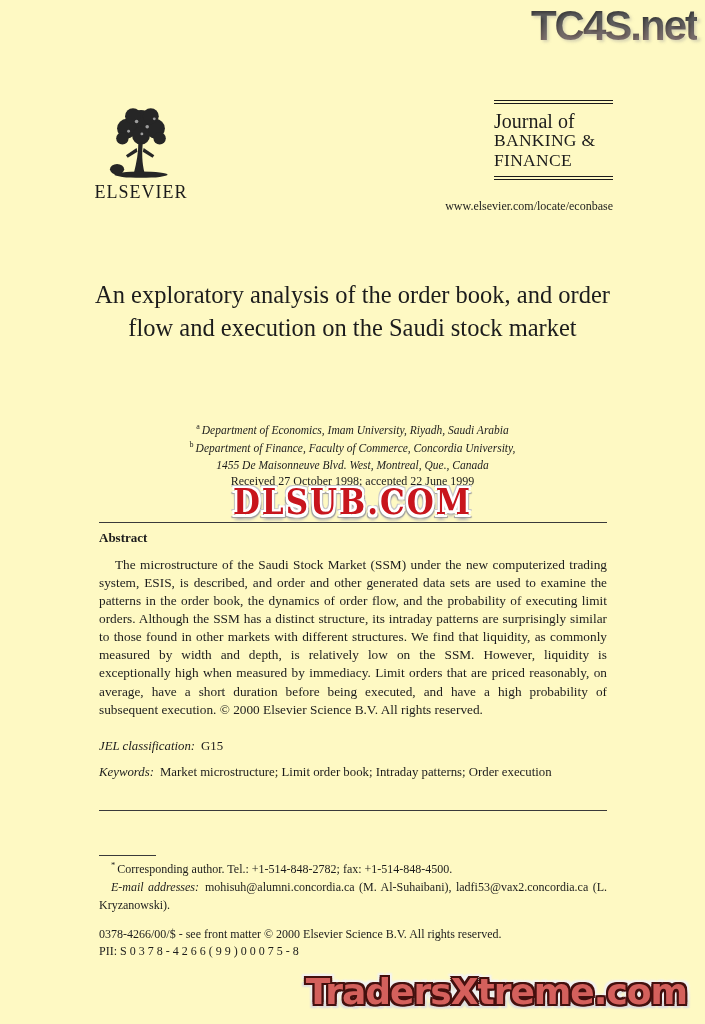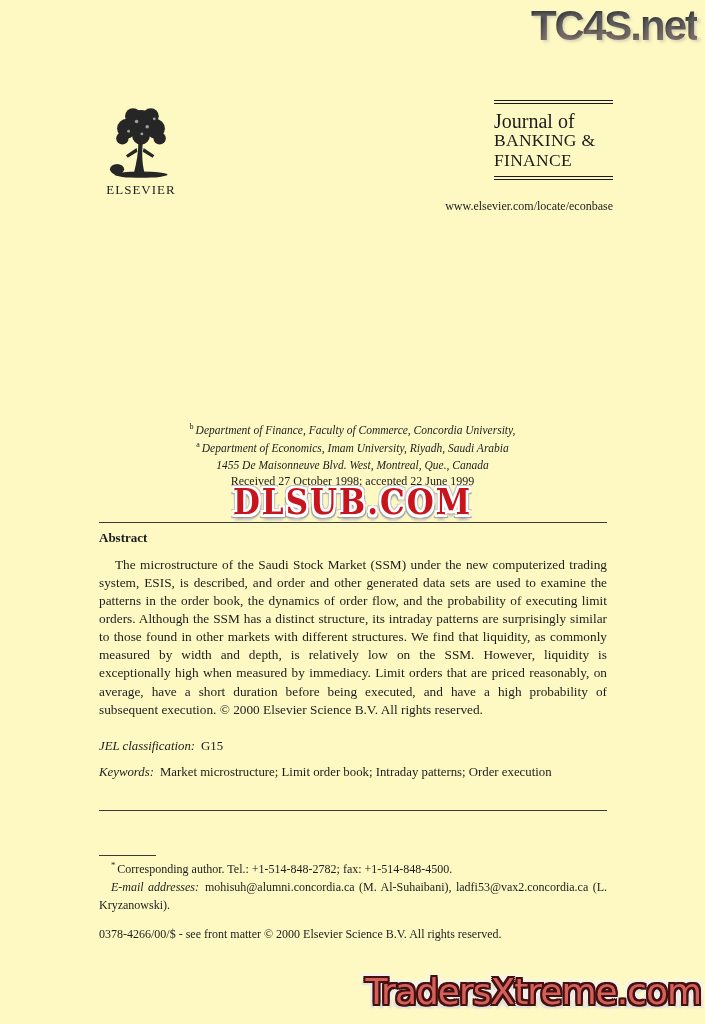--- a/index.html
+++ b/index.html
@@ -32,35 +32,35 @@
     white-space:nowrap;
     z-index:5;
     text-shadow:
       -2px -2px 0 #fff, 2px -2px 0 #fff, -2px 2px 0 #fff, 2px 2px 0 #fff,
       -2px 0 0 #fff, 2px 0 0 #fff, 0 -2px 0 #fff, 0 2px 0 #fff,
       -3px -3px 0 #c9c9c9, 3px -3px 0 #c9c9c9,
       -3px 3px 1px #9a9a9a, 3px 3px 1px #9a9a9a,
       0 5px 3px #b5b5b5;
   }
   .wm-bottom{
-    position:absolute;top:971px;right:4px;
+    position:absolute;top:971px;right:18px;
     font-family:"DejaVu Sans", sans-serif;
-    font-weight:normal;font-size:36px;letter-spacing:-1px;
+    font-weight:bold;font-size:36px;letter-spacing:-1px;
     color:#d4605c;
     white-space:nowrap;
     z-index:5;
     text-shadow:
       -2px -2px 0 #44100e, 2px -2px 0 #44100e, -2px 2px 0 #44100e, 2px 2px 0 #44100e,
       -2px 0 0 #44100e, 2px 0 0 #44100e, 0 -2px 0 #44100e, 0 2px 0 #44100e,
       -4px -4px 2px #f2f2f2, 4px -4px 2px #f2f2f2, -4px 4px 2px #dedede, 4px 4px 2px #dedede;
   }
   
   .elsevier{position:absolute;left:93px;top:102px;width:96px;text-align:center;}
   .elsevier svg{display:block;margin:0 auto;}
-  .elsevier-name{font-size:13px;letter-spacing:1px;margin-top:2px;}
+  .elsevier-name{font-size:18px;letter-spacing:1px;margin-top:2px;}
   .citation{position:absolute;left:196px;top:181px;font-size:12.5px;}
   .journal-box{
     position:absolute;right:92px;top:100px;width:116px;
     border-top:4px double #1a1a1a;border-bottom:4px double #1a1a1a;
     padding:7px 3px 6px 0;text-align:left;
   }
   .jb1{font-size:20px;line-height:1;}
   .jb2,.jb3{font-size:17.5px;line-height:1.12;letter-spacing:0.3px;}
   .website{position:absolute;right:92px;top:199px;font-size:12px;text-align:right;}
   
@@ -138,25 +138,26 @@
 
 
   <div class="journal-box">
     <div class="jb1">Journal of</div>
     <div class="jb2">BANKING &amp;</div>
     <div class="jb3">FINANCE</div>
   </div>
 
   <div class="website">www.elsevier.com/locate/econbase</div>
 
+  <h1 class="title" style="font-weight:normal;margin:0;">An exploratory analysis of the order book, and order flow and execution on the Saudi stock market</h1>
 
 
   <div class="affils">
+    <div><sup>a</sup><span>Department of Economics, Imam University, Riyadh, Saudi Arabia</span></div>
     <div><sup>b</sup><span>Department of Finance, Faculty of Commerce, Concordia University,</span></div>
-    <div><sup>a</sup><span>Department of Economics, Imam University, Riyadh, Saudi Arabia</span></div>
     <div><span>1455 De Maisonneuve Blvd. West, Montreal, Que., Canada</span></div>
   </div>
 
   <div class="received">Received 27 October 1998; accepted 22 June 1999</div>
 
   <div class="rule-abstract"></div>
   <div class="abstract-head">Abstract</div>
   <p class="abstract-body" style="margin:0;">The microstructure of the Saudi Stock Market (SSM) under the new computerized trading system, ESIS, is described, and order and other generated data sets are used to examine the patterns in the order book, the dynamics of order flow, and the probability of executing limit orders. Although the SSM has a distinct structure, its intraday patterns are surprisingly similar to those found in other markets with different structures. We find that liquidity, as commonly measured by width and depth, is relatively low on the SSM. However, liquidity is exceptionally high when measured by immediacy. Limit orders that are priced reasonably, on average, have a short duration before being executed, and have a high probability of subsequent execution. © 2000 Elsevier Science B.V. All rights reserved.</p>
 
   <div class="jel">
@@ -170,15 +171,16 @@
   <div class="rule-bottom"></div>
 
   <div class="fn-rule"></div>
   <div class="fn">
     <p><sup>*</sup><span>Corresponding author. Tel.: +1-514-848-2782; fax: +1-514-848-4500.</span></p>
     <p><span class="ital lbl-gap">E-mail addresses:</span><span>mohisuh@alumni.concordia.ca (M. Al-Suhaibani), ladfi53@vax2.concordia.ca (L. Kryzanowski).</span></p>
   </div>
 
   <div class="imprint">
     <div>0378-4266/00/$ - see front matter © 2000 Elsevier Science B.V. All rights reserved.</div>
+    <div>PII: S 0 3 7 8 - 4 2 6 6 ( 9 9 ) 0 0 0 7 5 - 8</div>
   </div>
 
 </div>
 
 </body></html>

